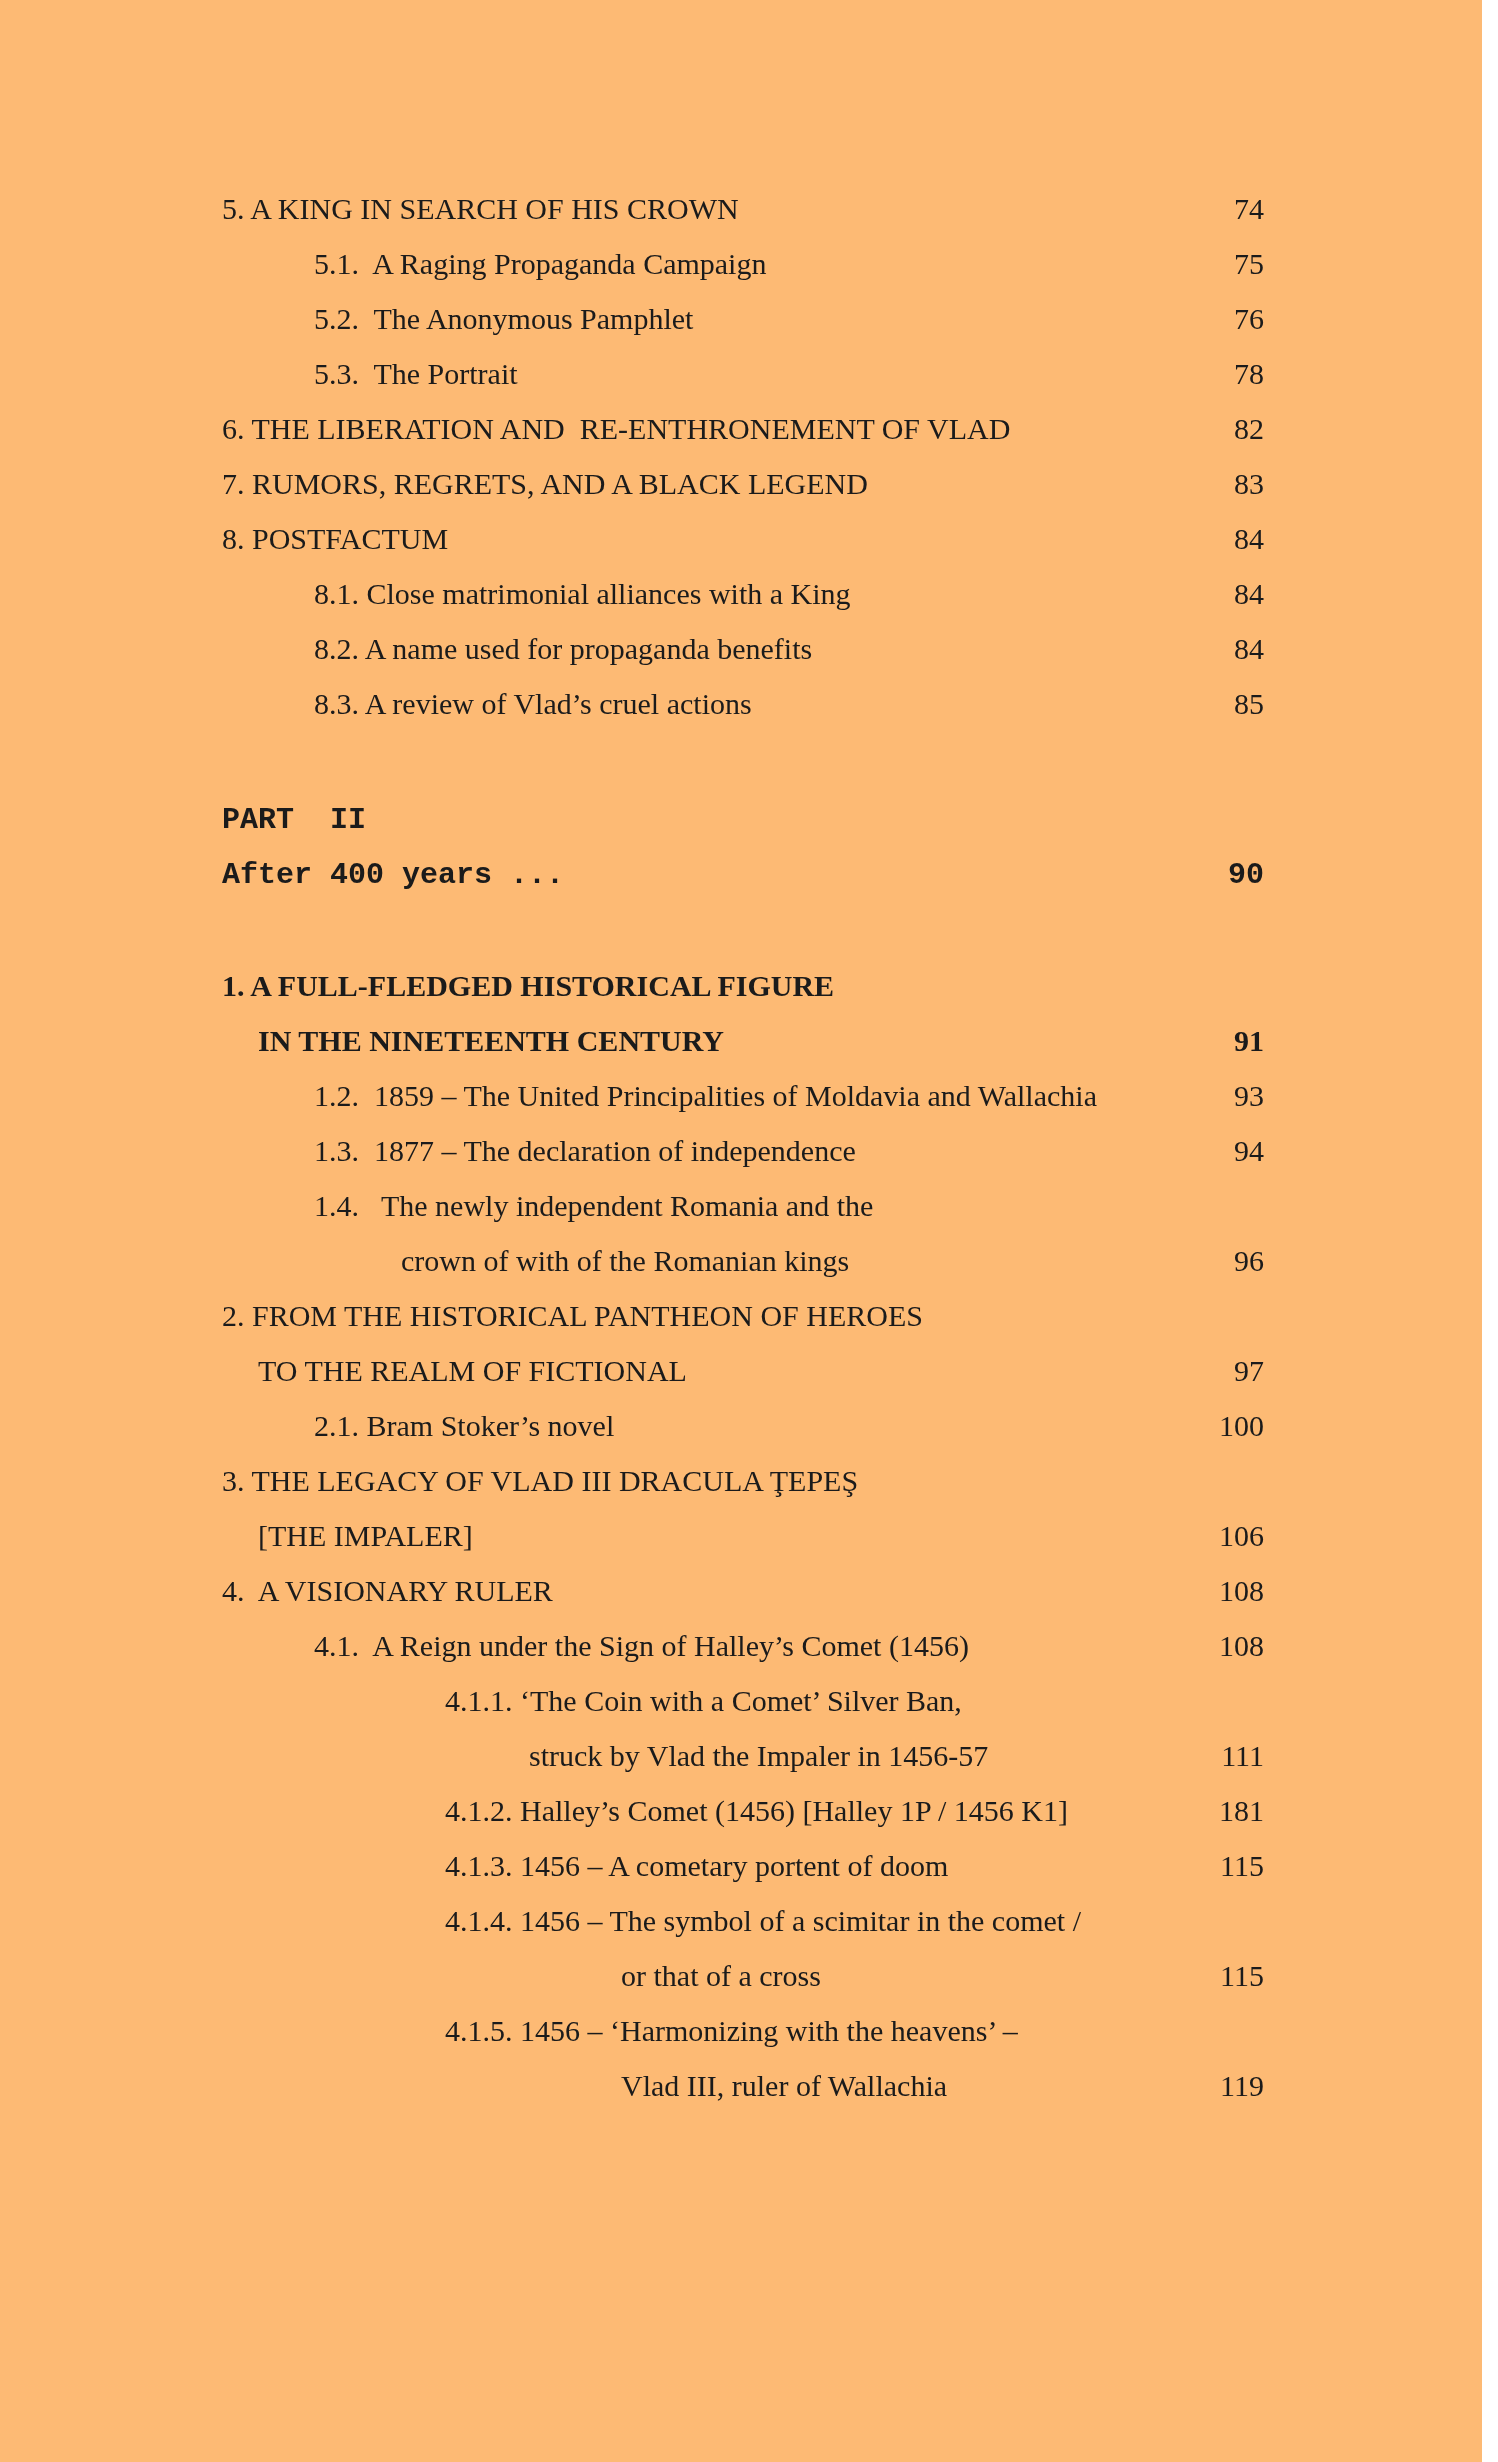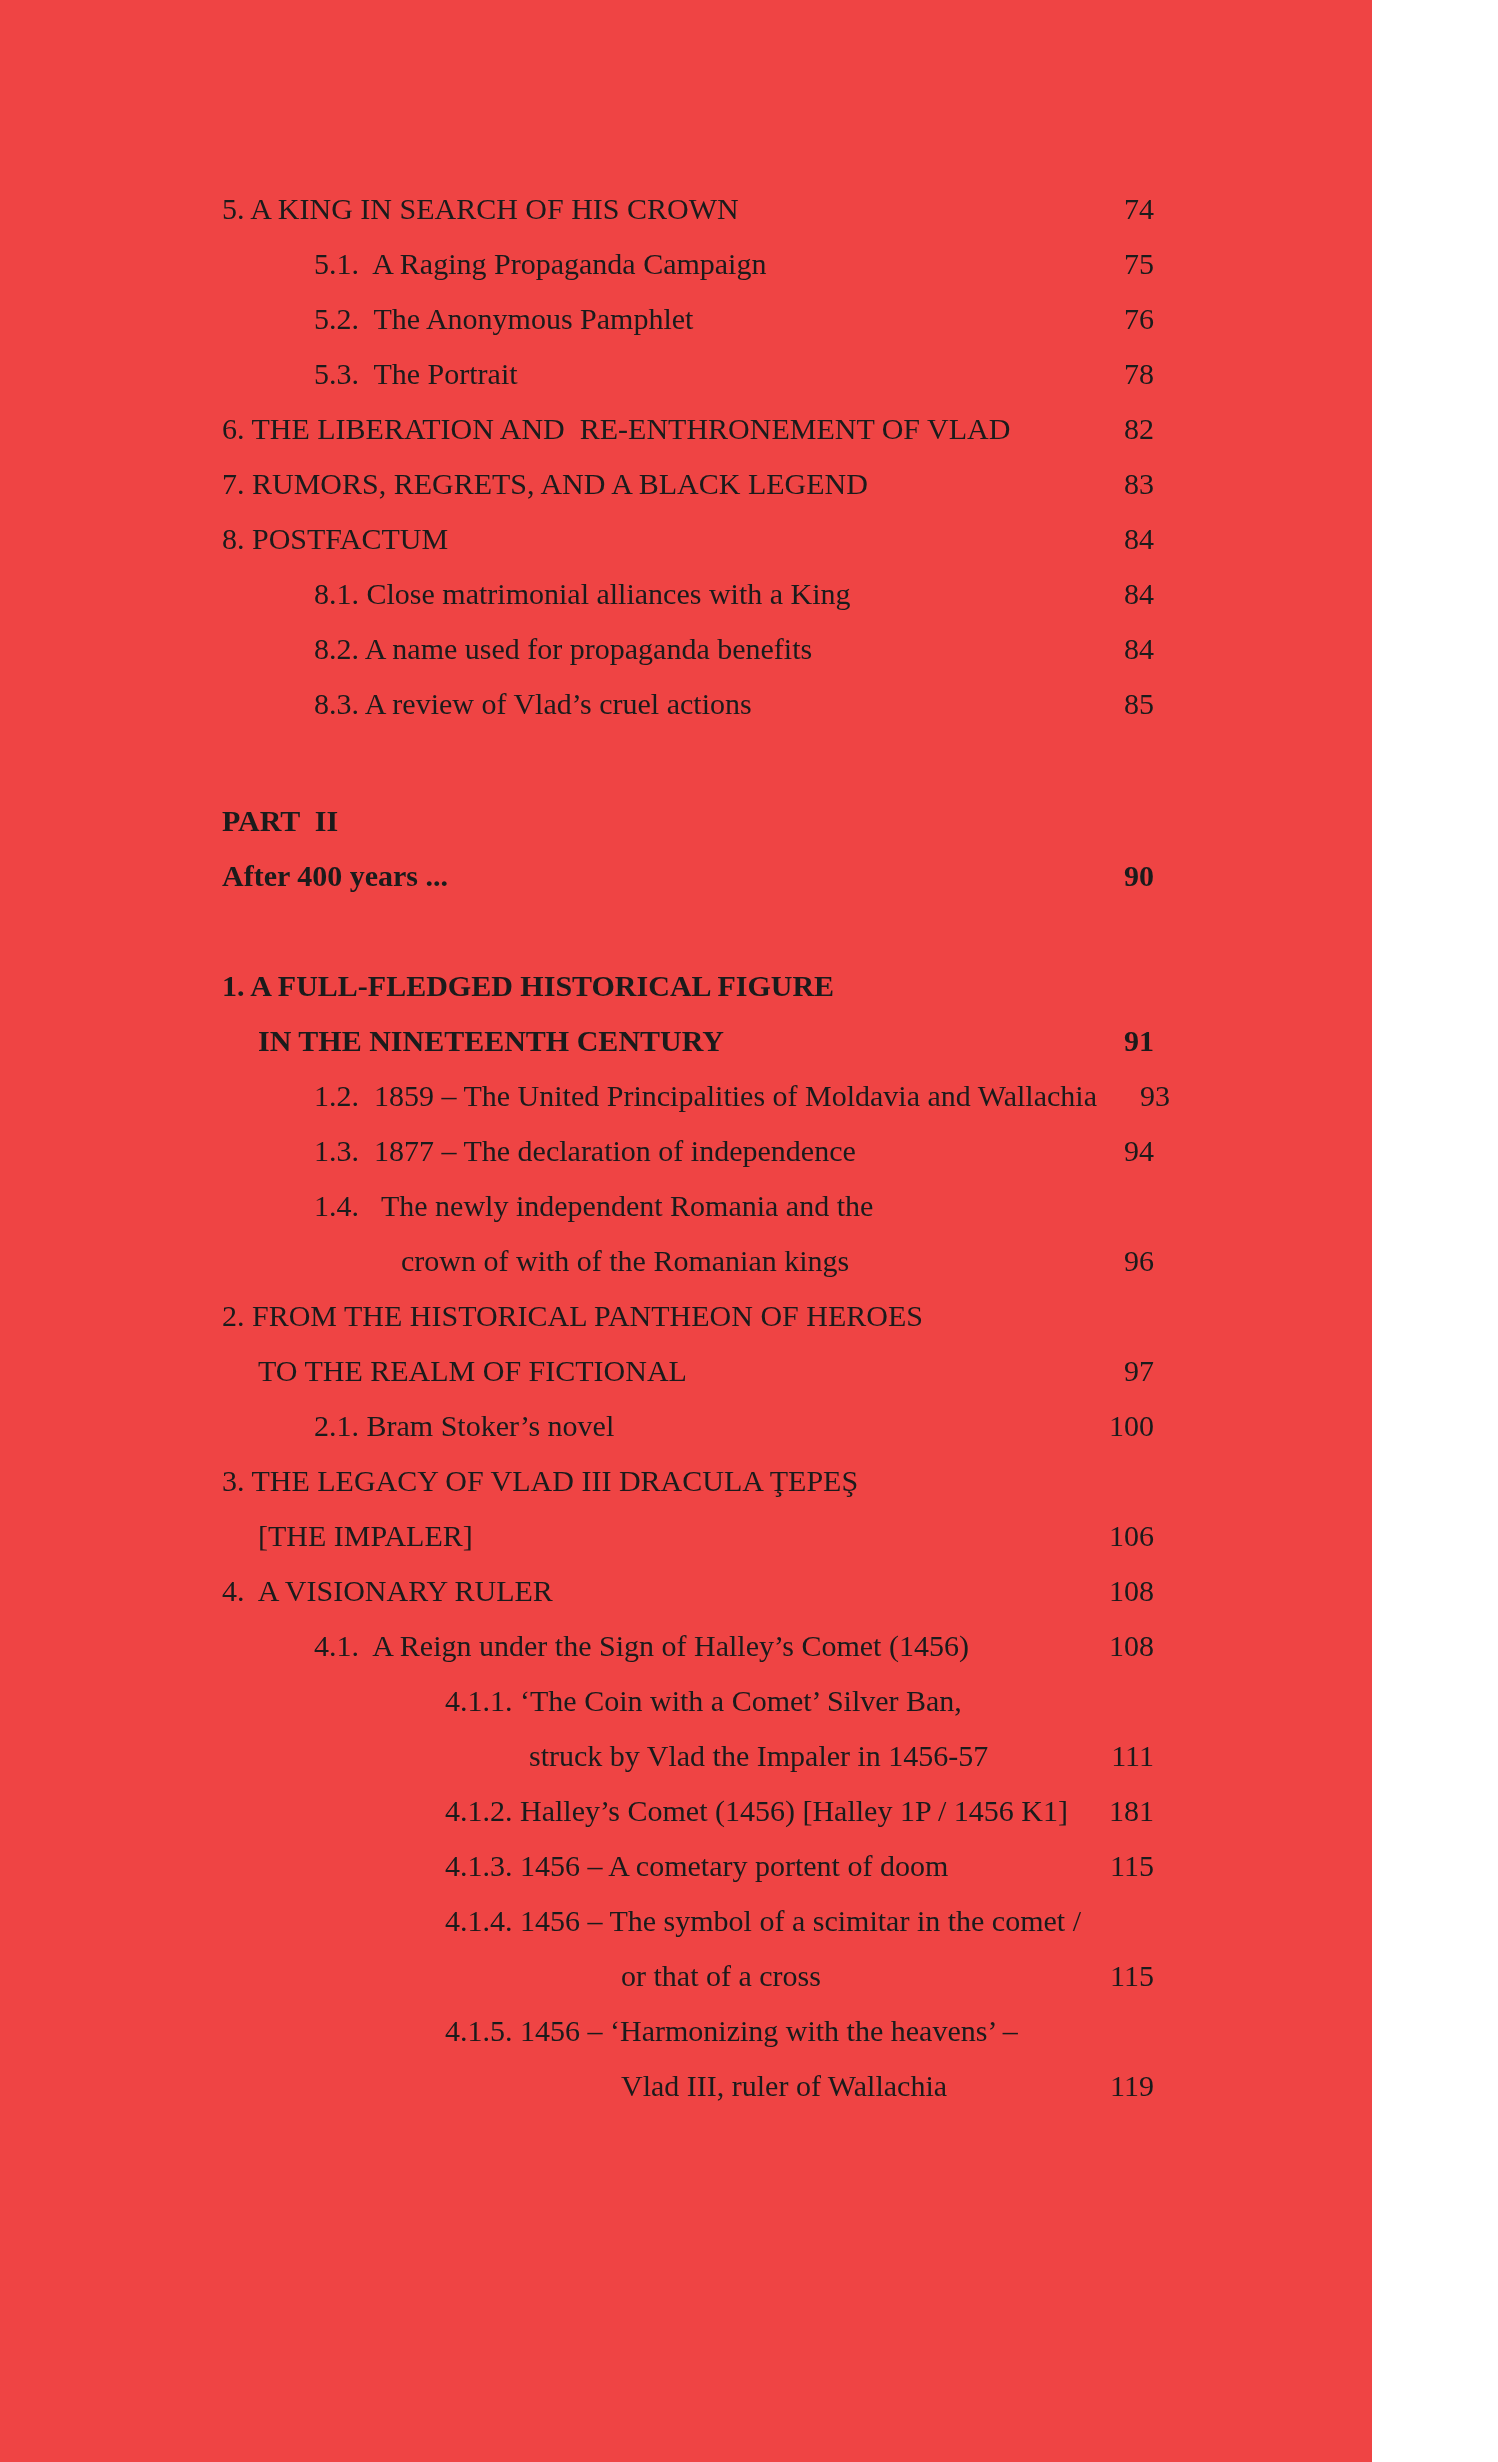--- a/index.html
+++ b/index.html
@@ -2,23 +2,23 @@
 <html style="font-size:14.5px"><head>
 <meta charset="utf-8">
 <style>
   html, body {
     margin: 0;
     padding: 0;
     background: #ffffff;
   }
   .page {
     position: relative;
-    width: 1372px;
+    width: 1482px;
     height: 2462px;
-    background: #ef4444;
+    background: #fdba74;
     overflow: hidden;
     font-family: "Liberation Serif", "DejaVu Serif", serif;
     color: #1b1b1b;
   }
   .content {
     padding: 181px 218px 0 222px;
     font-size: 30px;
   }
   .entry { }
   .row {
@@ -30,21 +30,21 @@
   .txt {
     flex: 1 1 auto;
     white-space: pre;
   }
   .pg {
     flex: 0 0 auto;
     min-width: 73px;
     text-align: right;
     white-space: pre;
   }
-  .bold { font-weight: bold; }
+  .bold { font-weight: bold; font-family: Liberation Mono, monospace; }
   .gap-large  { margin-top: 62px; }
   .gap-medium { margin-top: 55px; font-weight: bold; }
   .ind-0 { padding-left: 0; }
   .ind-1 { padding-left: 36px; }
   .ind-2 { padding-left: 92px; }
   .ind-3 { padding-left: 179px; }
   .ind-4 { padding-left: 223px; }
   .ind-5 { padding-left: 307px; }
   .ind-6 { padding-left: 399px; }
 </style>

